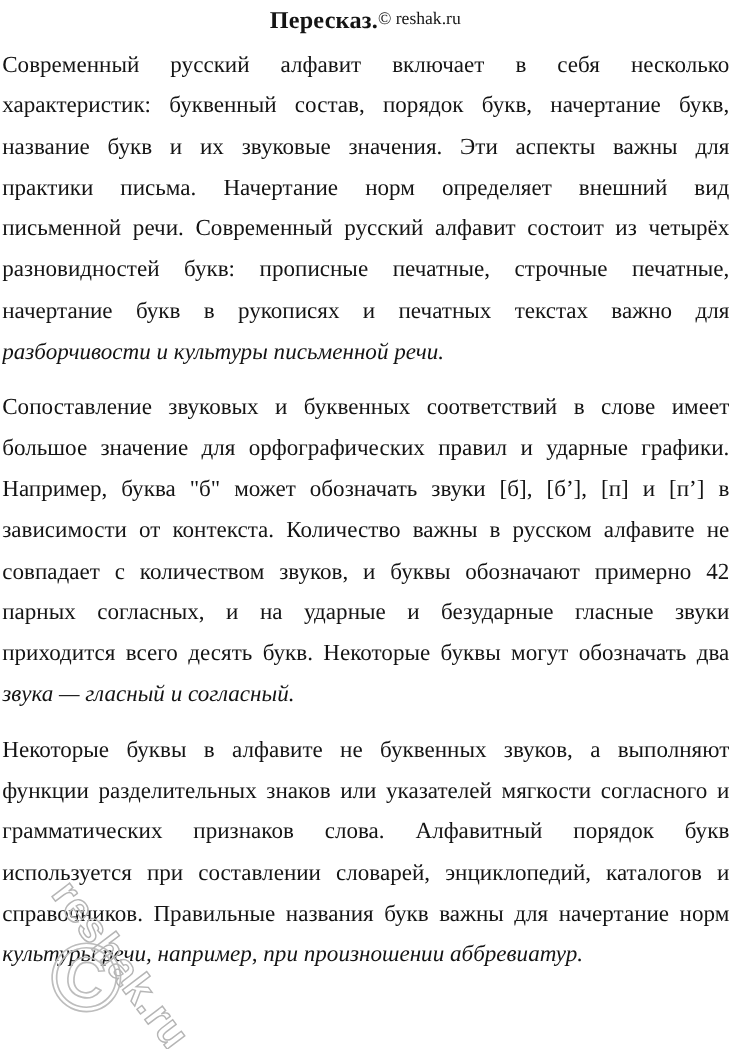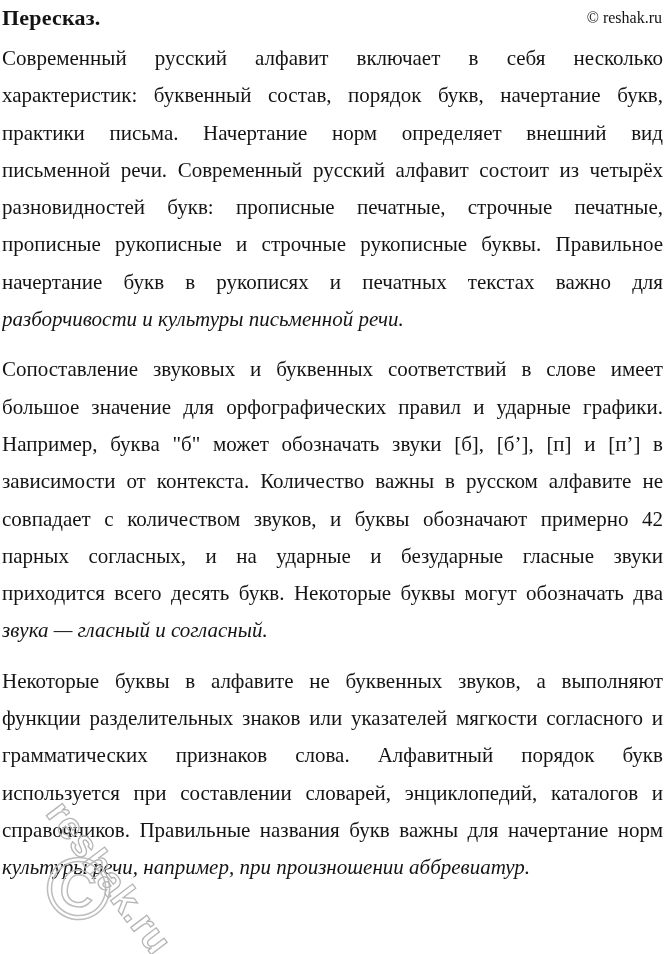--- a/index.html
+++ b/index.html
@@ -11,21 +11,21 @@
     position: relative;
     width: 665px;
     height: 954px;
     background: #ffffff;
     overflow: hidden;
     font-family: "Liberation Serif", serif;
     color: #141414;
   }
   .header {
     display: flex;
-    justify-content: space-between;
+    justify-content: center;
     align-items: flex-start;
     padding: 6px 3px 0 2px;
   }
   .title {
     font-weight: bold;
     font-size: 22px;
     line-height: 24px;
     letter-spacing: 0.2px;
   }
   .copyright {
@@ -91,24 +91,24 @@
 <div class="page">
   <div class="header">
     <div class="title">Пересказ.</div>
     <div class="copyright">© reshak.ru</div>
   </div>
 
   <div class="content" id="doc-body">
       <div class="para">
         <div class="line">Современный русский алфавит включает в себя несколько</div>
         <div class="line">характеристик: буквенный состав, порядок букв, начертание букв,</div>
+        <div class="line">название букв и их звуковые значения. Эти аспекты важны для</div>
         <div class="line">практики письма. Начертание норм определяет внешний вид</div>
         <div class="line">письменной речи. Современный русский алфавит состоит из четырёх</div>
         <div class="line">разновидностей букв: прописные печатные, строчные печатные,</div>
-        <div class="line">прописные рукописные и строчные рукописные буквы. Правильное</div>
         <div class="line">начертание букв в рукописях и печатных текстах важно для</div>
         <div class="line last">разборчивости и культуры письменной речи.</div>
       </div>
       <div class="para">
         <div class="line">Сопоставление звуковых и буквенных соответствий в слове имеет</div>
         <div class="line">большое значение для орфографических правил и ударные графики.</div>
         <div class="line">Например, буква "б" может обозначать звуки [б], [б’], [п] и [п’] в</div>
         <div class="line">зависимости от контекста. Количество важны в русском алфавите не</div>
         <div class="line">совпадает с количеством звуков, и буквы обозначают примерно 42</div>
         <div class="line">парных согласных, и на ударные и безударные гласные звуки</div>

